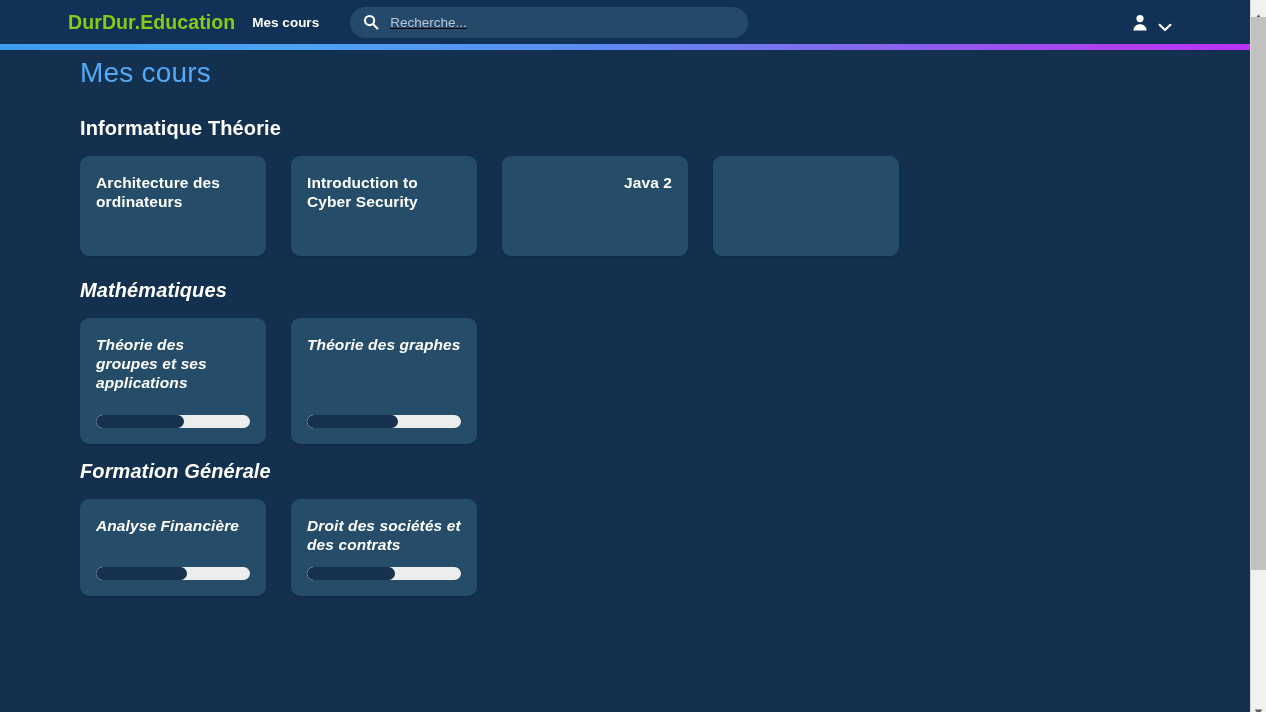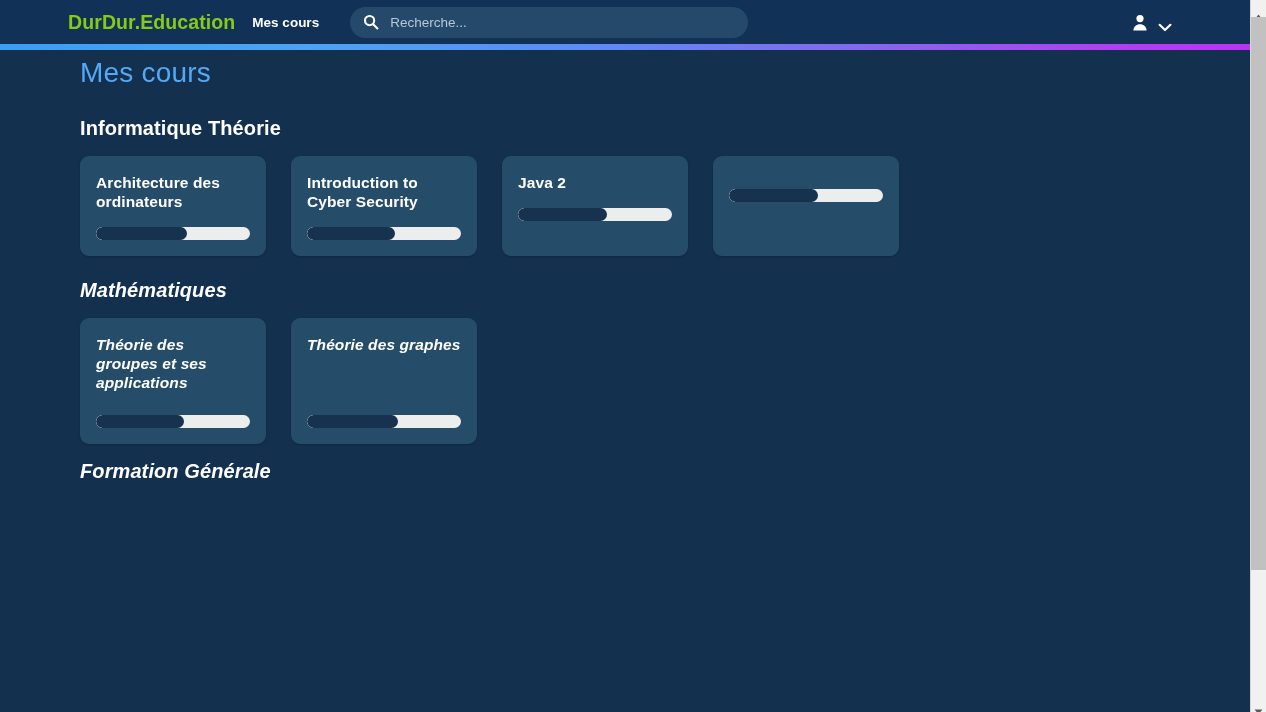--- a/index.html
+++ b/index.html
@@ -23,21 +23,21 @@
     letter-spacing: .1px; margin-left: 68px; white-space: nowrap;
   }
   .nav-link {
     color: #ffffff; font-size: 13.5px; font-weight: 700;
     margin-left: 17px; white-space: nowrap; cursor: pointer;
   }
   .search-wrap {
     position: relative; margin-left: 31px;
     width: 398px; height: 31px;
     background: #24496a; border-radius: 16px;
-    display: flex; align-items: center;
+    display: flex; align-items: center; text-decoration: underline;
   }
   .search-icon {
     width: 16px; height: 16px; margin-left: 13px;
     flex: 0 0 auto; color: #ffffff;
   }
   .search-input {
     flex: 1 1 auto; background: transparent; border: 0; outline: 0;
     color: #ffffff; font-family: inherit; font-size: 13.5px;
     margin-left: 11px; padding: 0;
   }
@@ -96,21 +96,21 @@
     height: 13px;
     border-radius: 7px;
     background: #eceded;
     overflow: hidden;
   }
   .progress-fill {
     position: absolute; left: 0; top: 0; bottom: 0;
     background: #16324e;
     border-radius: 7px;
   }
-  .row-0 .card { min-height: 97px; }
+  .row-0 .card { min-height: 97px; align-items: flex-end; }
   .row-1 .card { min-height: 126px; }
   .row-2 .card { min-height: 97px; }
   .row-0 .progress { margin-top: 16px; }
 
   
   .scrollbar {
     position: absolute; top: 0; right: 0; width: 16px; height: 712px;
     background: #f1f1f1; border-left: 1px solid #d6d6d6;
   }
   .sb-btn {
@@ -206,20 +206,34 @@
           <div class="card-title">Théorie des graphes</div>
           <div class="progress">
             <div class="progress-fill" style="width: 59%;"></div>
           </div>
         </div>
       </div>
     </div>
 
     <div class="section sec-2">
       <h2 class="section-title">Formation Générale</h2>
+      <div class="card-row row-2">
+        <div class="card">
+          <div class="card-title">Analyse Financière</div>
+          <div class="progress">
+            <div class="progress-fill" style="width: 59%;"></div>
+          </div>
+        </div>
+        <div class="card">
+          <div class="card-title">Droit des sociétés et des contrats</div>
+          <div class="progress">
+            <div class="progress-fill" style="width: 57%;"></div>
+          </div>
+        </div>
+      </div>
     </div>
   </div>
 
   <div class="scrollbar">
     <div class="sb-btn sb-up">
       <span class="sb-arrow">
         <svg viewBox="0 0 9 6" fill="currentColor">
             <polygon points="4.5,0.6 8.4,5.4 0.6,5.4"></polygon>
           </svg>
       </span>

